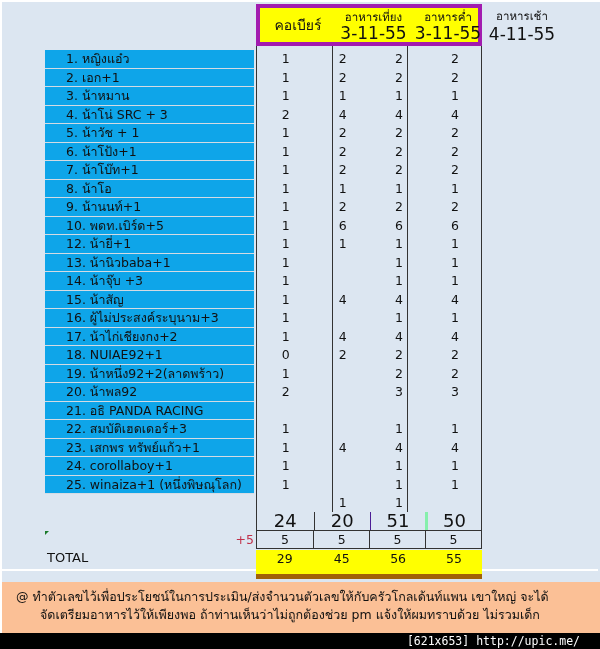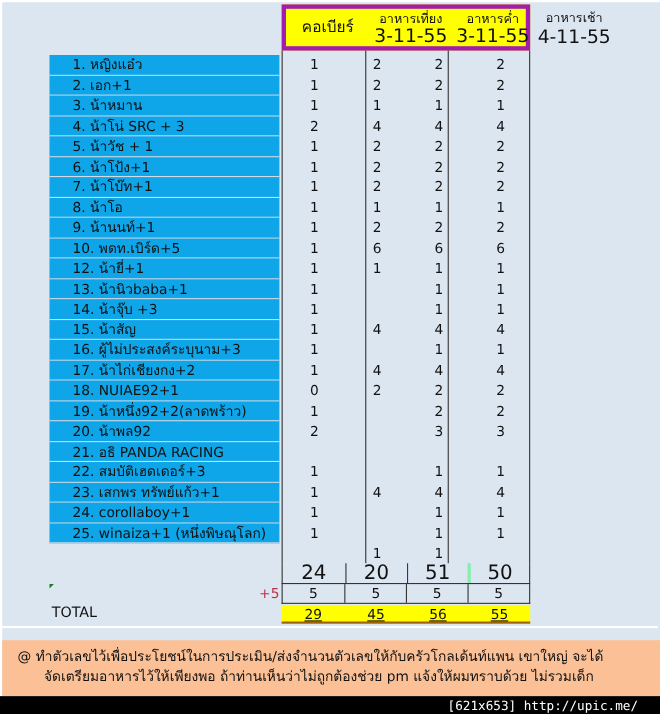--- a/index.html
+++ b/index.html
@@ -28,21 +28,21 @@
   .drow { display: flex; height: 18.5px; line-height: 18px; font-size: 12.5px; }
   .dcell { text-align: center; }
   .dcell.c0 { width: 76px; } .dcell.c1 { width: 75px; } .dcell.c2 { width: 74px; } .dcell.c3 { width: 74px; }
 
   .subtotal { position: absolute; left: 256px; top: 512px; width: 226px; height: 19px; border-left: 1px solid #333; border-right: 1px solid #333; border-bottom: 1px solid #333; display: flex; font-size: 18px; line-height: 18px; }
   .extra { position: absolute; left: 256px; top: 531px; width: 226px; height: 18px; border-left: 1px solid #333; border-right: 1px solid #333; border-bottom: 1px solid #333; display: flex; font-size: 12.5px; line-height: 17px; }
   .extra .dcell, .subtotal .dcell { border-right: 1px solid #333; }
   .extra .dcell:last-child, .subtotal .dcell:last-child { border-right: none; }
   .subtotal .dcell { border-right: none; }
   .extra-label { position: absolute; left: 220px; top: 531px; width: 34px; text-align: right; color: #c0304a; font-size: 12.5px; line-height: 17px; }
-  .total-row { position: absolute; left: 256px; top: 550px; width: 226px; height: 17px; background: #ffff00; display: flex; font-size: 12.5px; line-height: 17px; border-bottom: 2px solid #a16207; text-decoration: underline; }
+  .total-row { position: absolute; left: 256px; top: 550px; width: 226px; height: 29px; background: #ffff00; display: flex; font-size: 12.5px; line-height: 17px; border-bottom: 5px solid #a16207; }
   .total-label { position: absolute; left: 47px; top: 549px; font-size: 13px; line-height: 18px; }
   .corner-mark { position: absolute; left: 45px; top: 531px; width: 0; height: 0; border-top: 4px solid #1a7a2a; border-right: 4px solid transparent; }
 
   
   .note { position: absolute; left: 2px; top: 582px; width: 598px; height: 51px; background: #fbc096; font-size: 12.5px; line-height: 18px; padding-top: 6px; }
   .note p { white-space: nowrap; }
   .note .l1 { padding-left: 14px; }
   .note .l2 { padding-left: 38px; }
   .footer { position: absolute; left: 0; top: 633px; width: 600px; height: 16px; background: #000; color: #fff; font-family: "DejaVu Sans Mono", monospace; font-size: 11.5px; line-height: 16px; text-align: right; padding-right: 20px; }
 </style>

